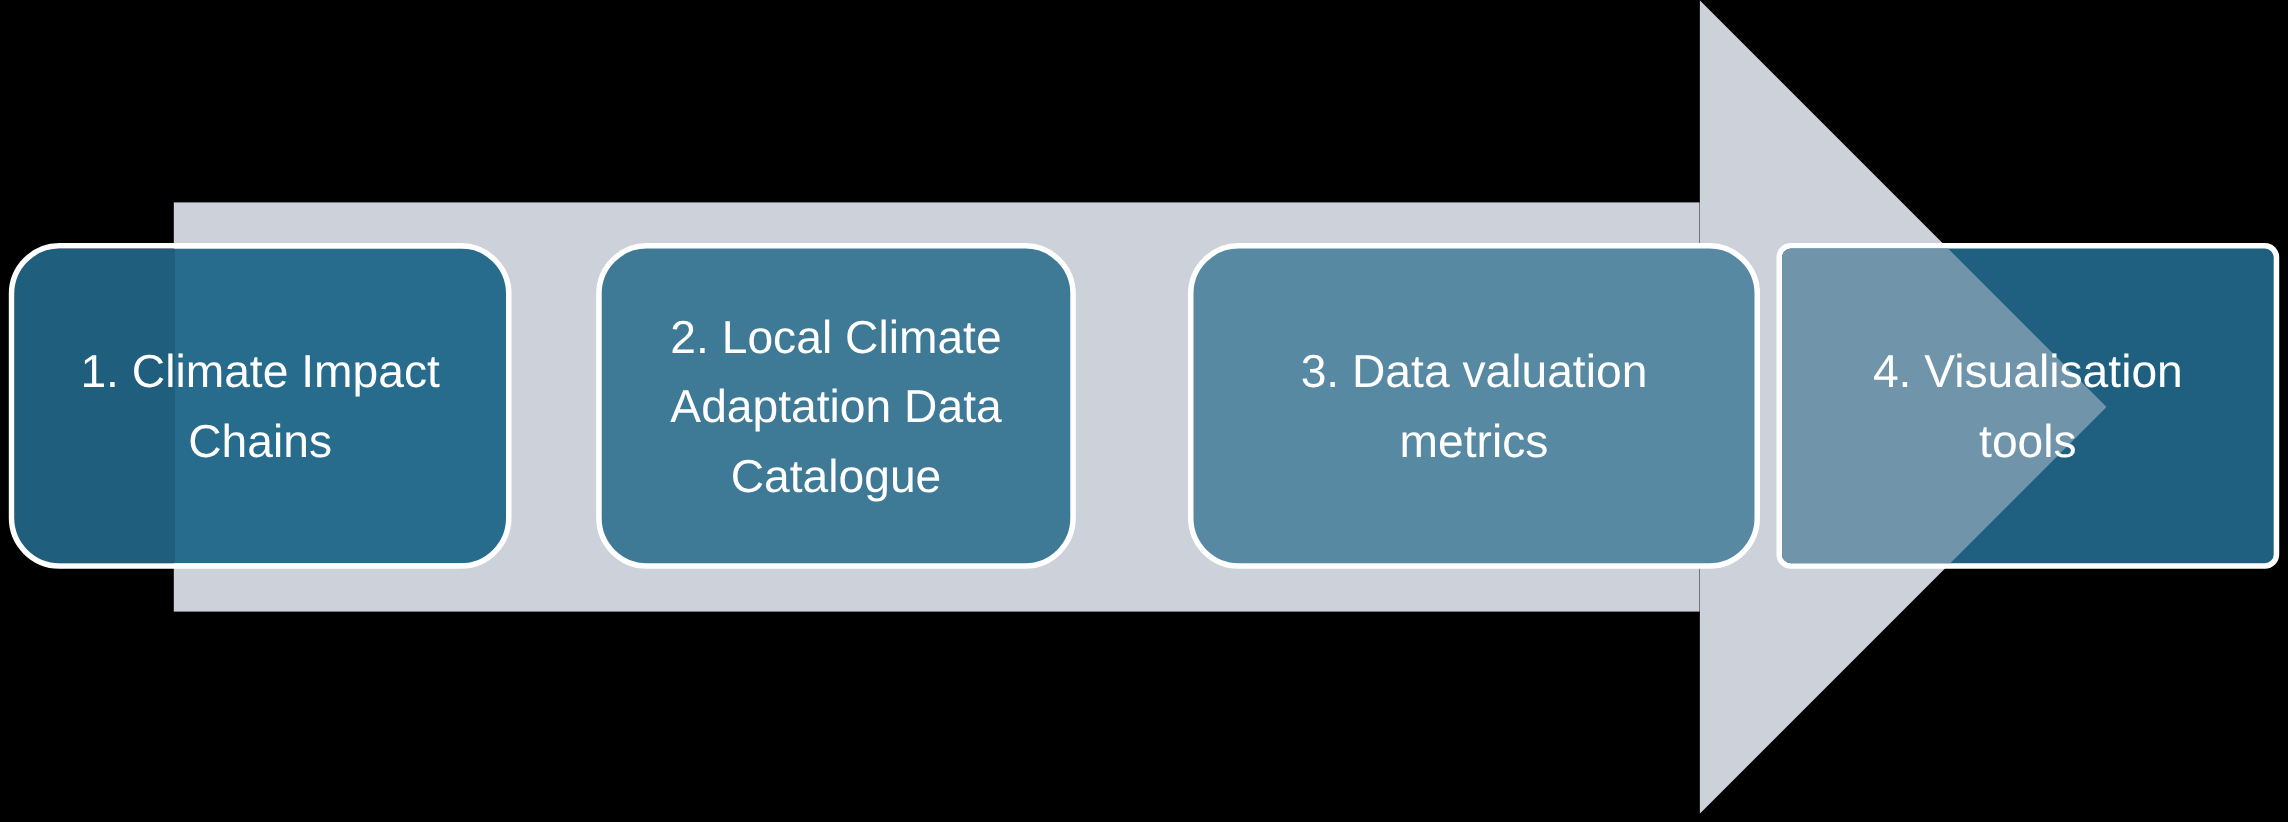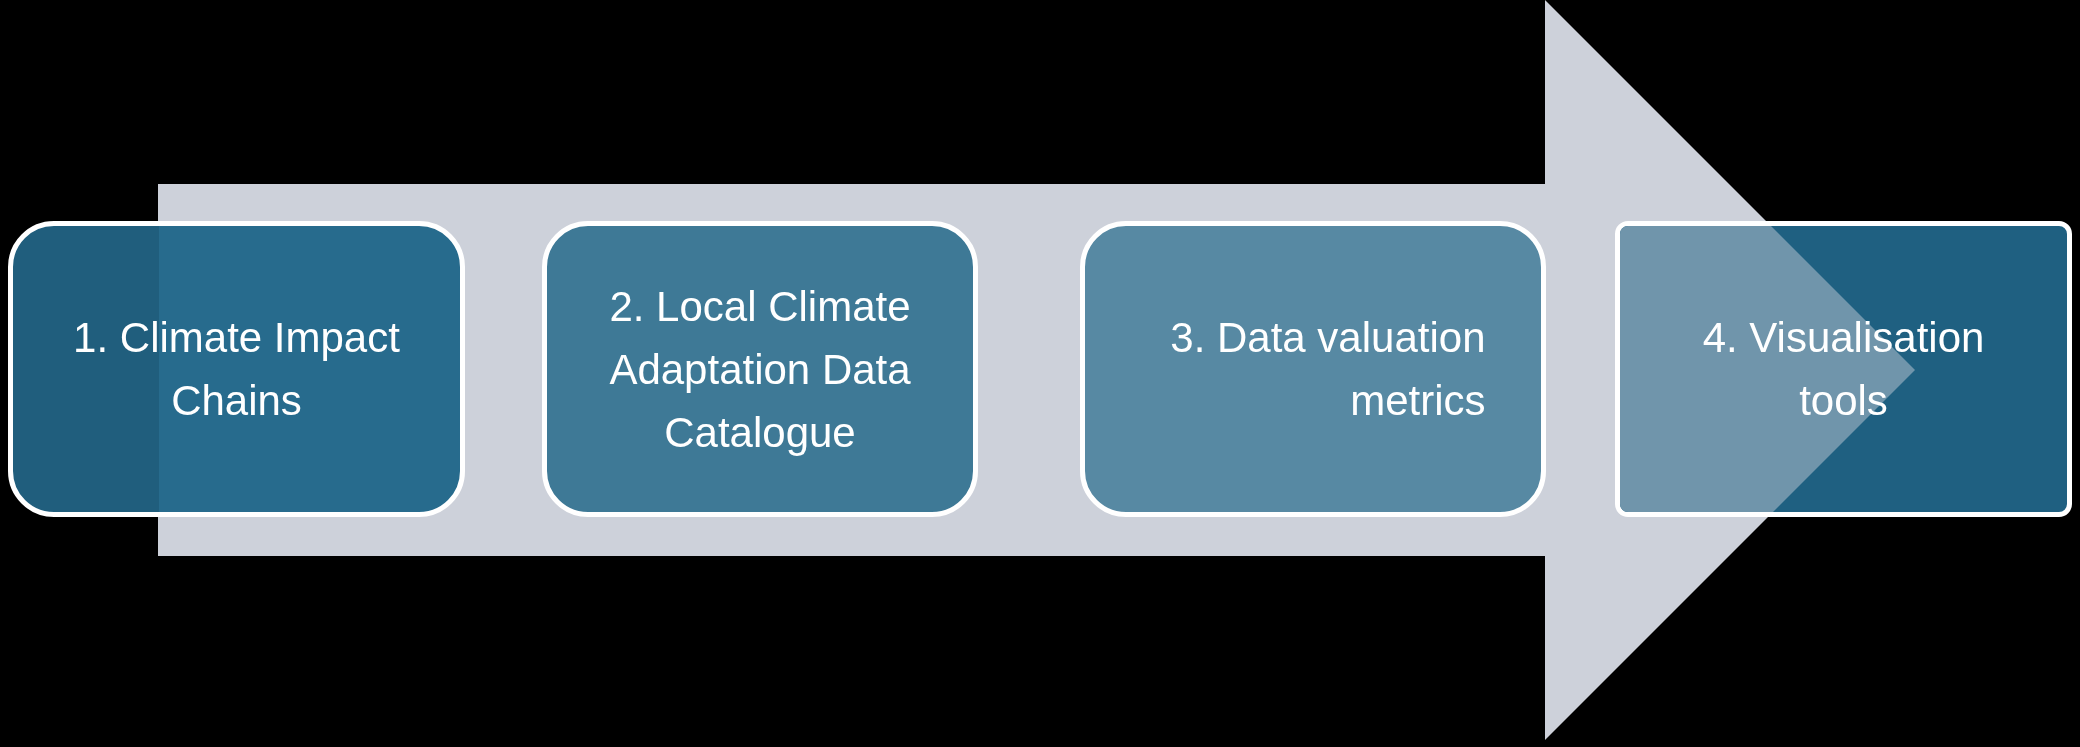--- a/index.html
+++ b/index.html
@@ -55,21 +55,21 @@
   }
   #step1 {
     left: 8px;
     width: 457px;
     background: linear-gradient(90deg, var(--fill-outside) 0 151px, var(--fill) 151px);
     background-origin: border-box;
   }
   #step1 .label { max-width: 360px; }
   #step2 { left: 542px; width: 436px; }
   #step2 .label { max-width: 340px; }
-  #step3 { left: 1080px; width: 466px; text-align: right; }
+  #step3 { left: 1080px; width: 520px; }
   #step3 .label { max-width: 345px; }
   #step4 { left: 1615px; width: 457px; }
   #step4 .label { max-width: 320px; }
   
   #step4 .head-overlay {
     position: absolute;
     left: -5px;
     top: -5px;
     width: 457px;
     height: 296px;

